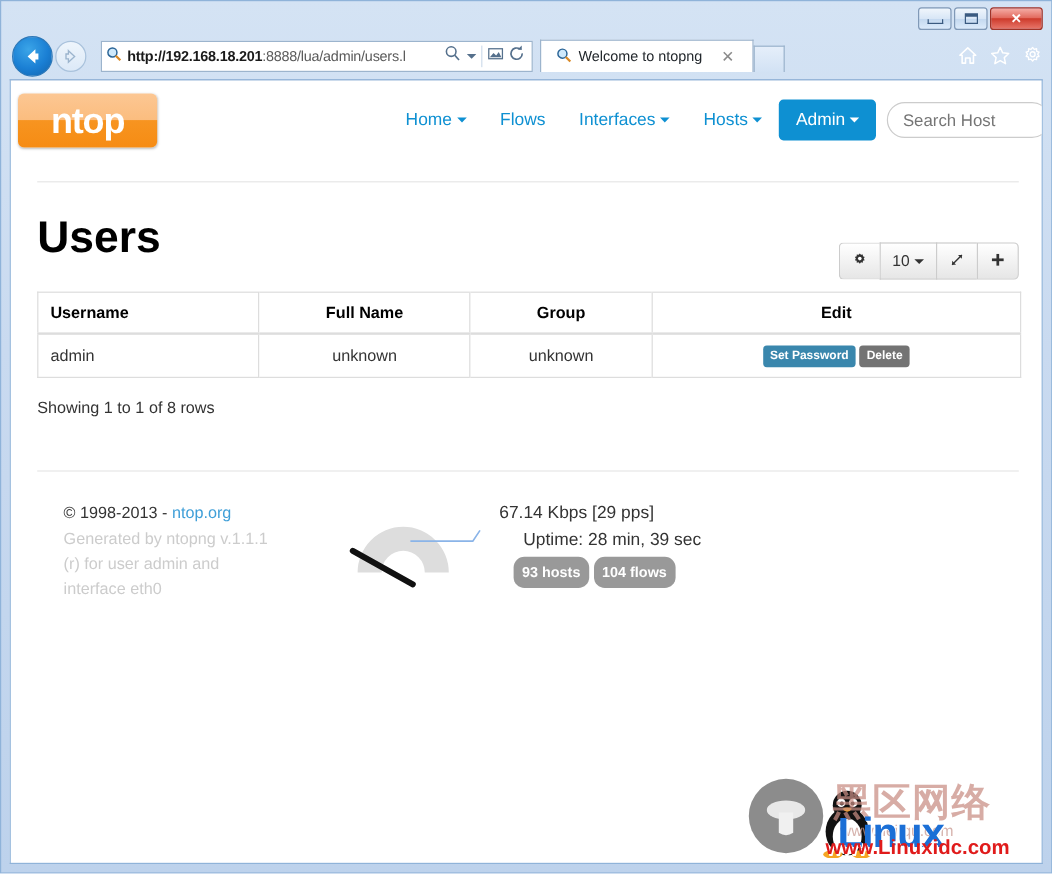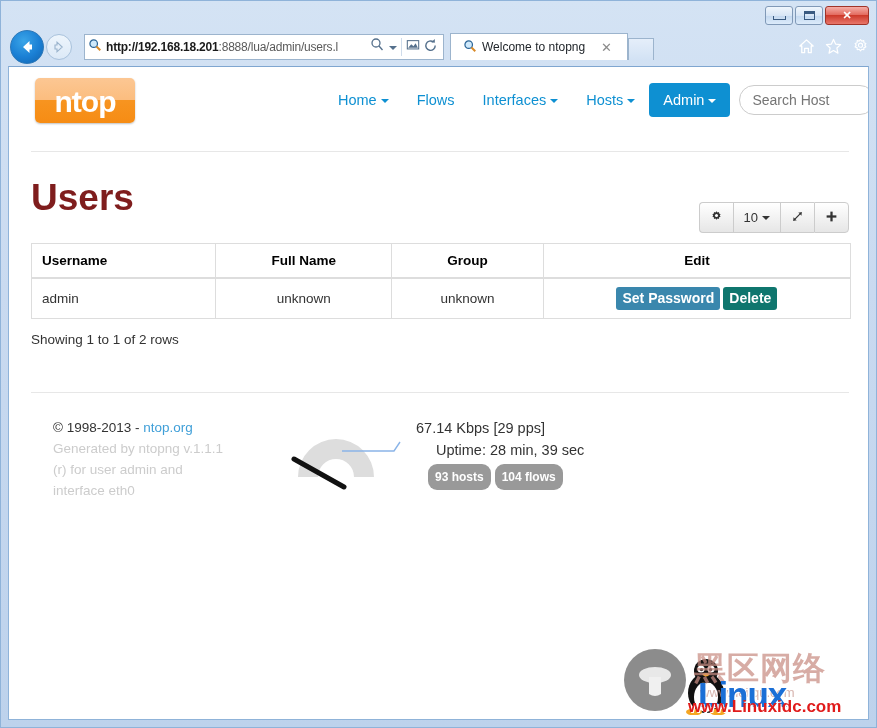--- a/index.html
+++ b/index.html
@@ -216,23 +216,23 @@
     width: 100%;
     height: 100%;
   }
   
   .ntop-header {
     position: relative;
     height: 86px;
   }
   .logo {
     position: absolute;
-    left: 26px;
+    left: 6px;
     top: 11px;
-    width: 100px;
+    width: 116px;
     height: 45px;
     border-radius: 5px;
     background: linear-gradient(180deg, #fcc793 0%, #fbbd7f 48%, #f79420 50%, #f68c14 100%);
     box-shadow: 0 1px 2px rgba(0,0,0,0.25);
     display: flex;
     align-items: center;
     justify-content: center;
   }
   .logo-text {
     color: #ffffff;
@@ -297,21 +297,21 @@
   .users-head {
     position: absolute;
     left: 22px;
     top: 112px;
     width: 818px;
     height: 50px;
   }
   .page-title {
     font-size: 37px;
     font-weight: bold;
-    color: #7f1d1d;
+    color: #000000;
     line-height: 1;
     margin: 0;
   }
   .btn-group {
     position: absolute;
     right: 0;
     top: 23px;
     display: flex;
   }
   .tb-btn {
@@ -362,29 +362,29 @@
     text-align: center;
     background: #ffffff;
   }
   table.users td:first-child { text-align: left; }
   table.users td:last-child { border-right: none; }
   .col-user { width: 22.5%; }
   .col-full { width: 21.5%; }
   .col-group { width: 18.5%; }
   .btn-sm {
     display: inline-block;
-    font-size: 14px;
+    font-size: 10px;
     font-weight: bold;
     color: #ffffff;
     padding: 3px 6px;
     border-radius: 3px;
     line-height: 1.2;
   }
   .btn-setpw { background: #3a87ad; margin-right: 3px; }
-  .btn-del { background: #0f766e; }
+  .btn-del { background: #737373; }
   .showing {
     position: absolute;
     left: 22px;
     top: 265px;
     font-size: 13.5px;
     color: #333333;
   }
   .hr2 {
     position: absolute;
     left: 22px;
@@ -697,21 +697,21 @@
               <td>unknown</td>
               <td>unknown</td>
               <td>
                 <span class="btn-sm btn-setpw">Set Password</span><span class="btn-sm btn-del">Delete</span>
               </td>
             </tr>
           </tbody>
         </table>
       </div>
 
-      <div class="showing">Showing 1 to 1 of 2 rows</div>
+      <div class="showing">Showing 1 to 1 of 8 rows</div>
       <div class="hr2"></div>
 
       <div class="footer">
         <div class="foot-copy">
           <span class="c1">© 1998-2013 - </span><a href="#">ntop.org</a><br>
           <span class="c2">Generated by ntopng v.1.1.1</span><br>
           <span class="c2">(r) for user admin and</span><br>
           <span class="c2">interface eth0</span>
         </div>
 

